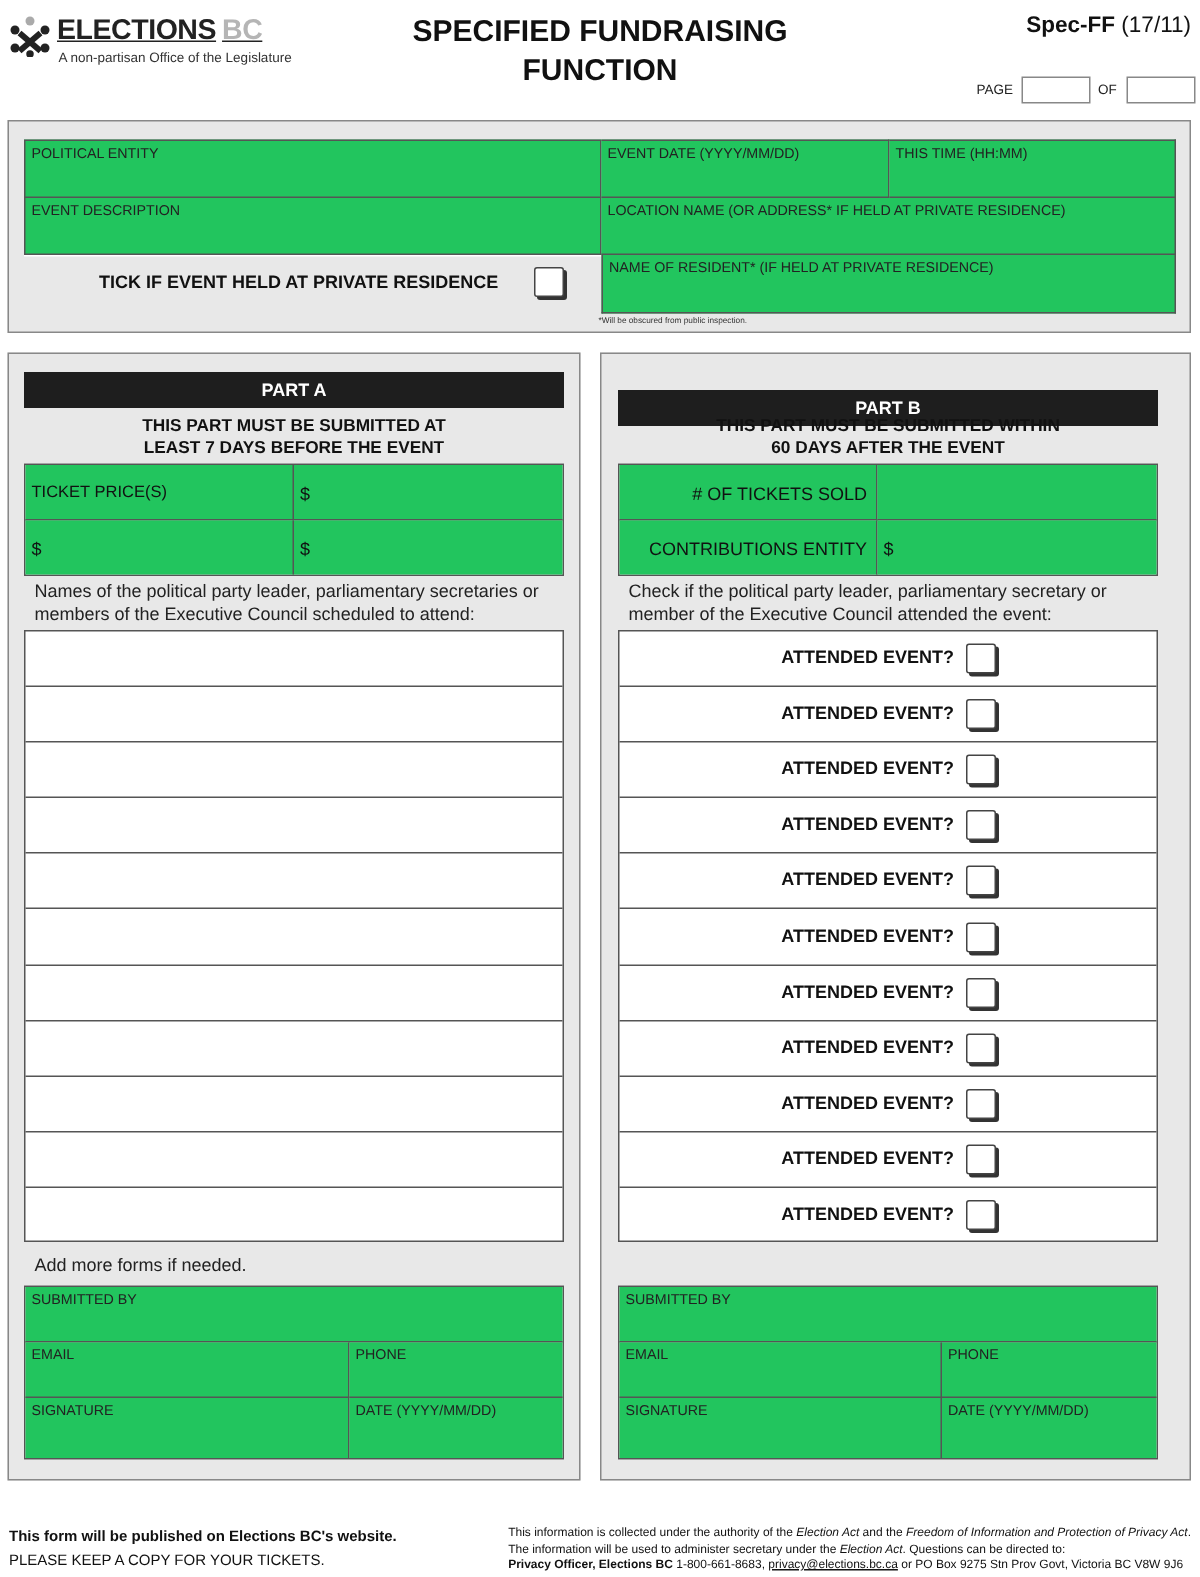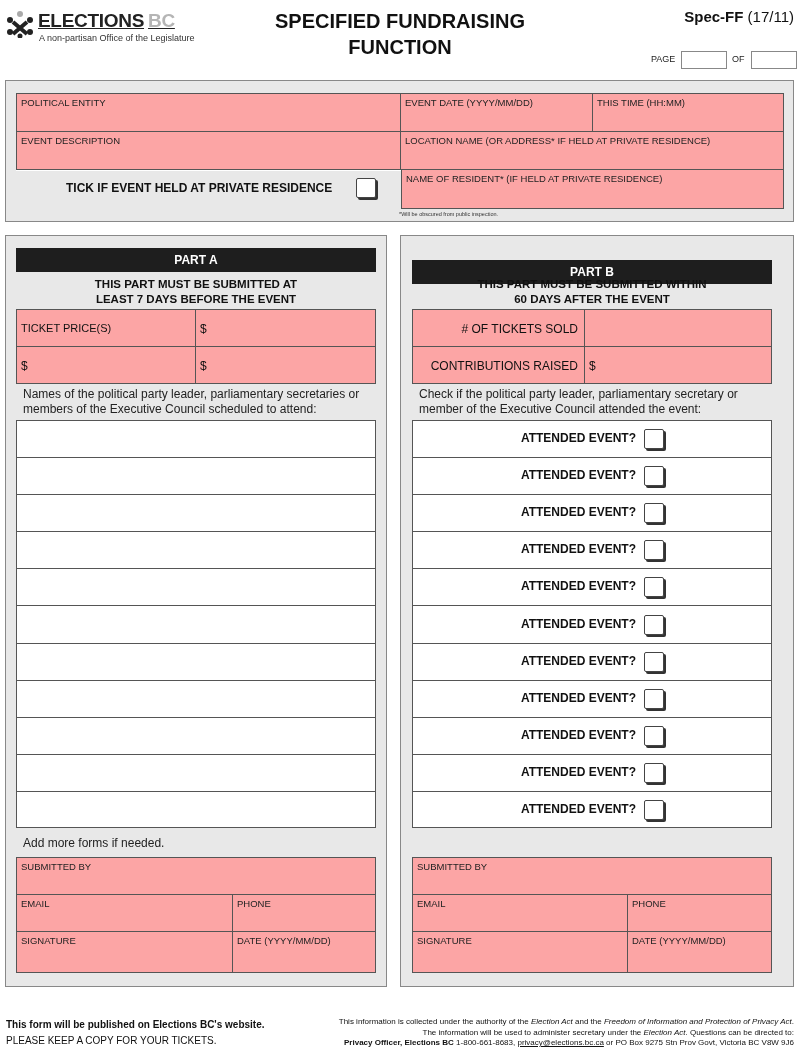--- a/index.html
+++ b/index.html
@@ -13,33 +13,33 @@
   .logo-sub { position: absolute; left: 33px; top: 25px; font-size: 9px; color: #333; white-space: nowrap; }
   .title { left: 240px; top: 8px; width: 320px; text-align: center; font-weight: 700; font-size: 20px; line-height: 26px; color: #111; }
   .formno { right: 6px; top: 8px; font-size: 15px; color: #111; }
   .formno b { font-weight: 700; }
   .pagebox { top: 51px; font-size: 9px; color: #222; }
   .smallbox { display: inline-block; width: 46px; height: 18px; border: 1px solid #888; vertical-align: middle; margin-left: 6px; background: #fff; }
   
   .panel { background: #e8e8e8; border: 1px solid #888; }
   .box { background: #fff; border: 1px solid #555; position: absolute; }
   .lbl { position: absolute; font-size: 9.5px; color: #222; }
-  .cell { position: absolute; border-right: 1px solid #555; border-bottom: 1px solid #555; background:#fca5a5; }
+  .cell { position: absolute; border-right: 1px solid #555; border-bottom: 1px solid #555; background:#22c55e; }
   .bar { position: absolute; background: #1e1e1e; color: #fff; font-weight: 700; font-size: 12px; text-align: center; height: 24px; line-height: 24px; }
   .subhead { position: absolute; text-align: center; font-weight: 700; font-size: 11.5px; line-height: 15px; color: #111; }
   .note { position: absolute; font-size: 12px; line-height: 15px; color: #222; }
   .row { position: absolute; left: 0; right: 0; border-bottom: 1px solid #555; }
   .row:last-child { border-bottom: none; }
   .att { position: absolute; left: 0; right: 0; border-bottom: 1px solid #555; text-align: center; font-weight: 700; font-size: 12px; }
   .att:last-child { border-bottom: none; }
   .att .t { position: absolute; right: 135px; top: 10px; }
   .chk { position: absolute; width: 20px; height: 20px; border: 1px solid #444; border-radius: 2px; background: #fff; box-shadow: 2px 2px 0 #333; }
   .att .chk { left: 231px; top: 8px; }
   .foot-l { left: 6px; top: 1017px; font-size: 10px; line-height: 16px; color: #111; }
-  .foot-r { right: 6px; top: 1017px; font-size: 8px; line-height: 10.5px; text-align: right; color: #111; }
+  .foot-r { right: 6px; top: 1017px; font-size: 8px; line-height: 10.5px; text-align: left; color: #111; }
   .foot-r i { font-style: italic; }
   .foot-r u { text-decoration: underline; }
 </style>
 </head>
 <body>
 
 <div class="abs logo">
   <svg class="logo-mark" viewBox="0 0 28 28">
     <circle cx="14" cy="4" r="3" fill="#aaa"></circle>
     <circle cx="4" cy="10" r="3" fill="#222"></circle>
@@ -155,21 +155,21 @@
   <div class="subhead" style="left:11px; top:41px; width:360px;">
     <div>THIS PART MUST BE SUBMITTED WITHIN</div>
     <div>60 DAYS AFTER THE EVENT</div>
   </div>
   <div class="box" style="left:11px; top:73px; width:360px; height:75px;">
     <div class="cell" style="left:0; top:0; width:172px; height:37px;">
       <span class="abs" style="right:6px; top:12px; font-size:12px;"># OF TICKETS SOLD</span>
     </div>
     <div class="cell" style="left:172px; top:0; width:186px; height:37px; border-right:none;"></div>
     <div class="cell" style="left:0; top:37px; width:172px; height:36px; border-bottom:none;">
-      <span class="abs" style="right:6px; top:12px; font-size:12px;">CONTRIBUTIONS RAISED</span>
+      <span class="abs" style="right:6px; top:12px; font-size:12px;">CONTRIBUTIONS ENTITY</span>
     </div>
     <div class="cell" style="left:172px; top:37px; width:186px; height:36px; border:none;">
       <span class="abs" style="left:4px; top:12px; font-size:12px;">$</span>
     </div>
   </div>
   <div class="note" style="left:18px; top:151px;">
     <div>Check if the political party leader, parliamentary secretary or</div>
     <div>member of the Executive Council attended the event:</div>
   </div>
   <div class="box" id="attBox" style="left:11px; top:184px; width:360px; height:408px;">

